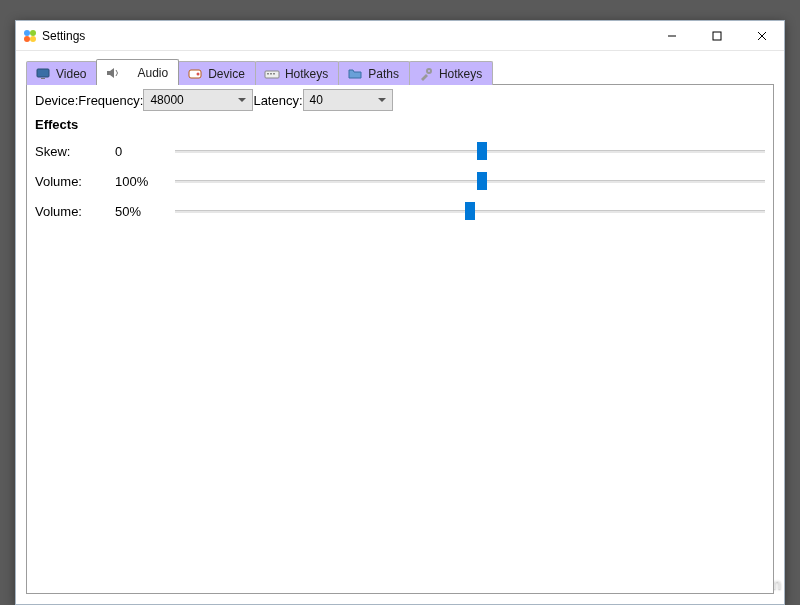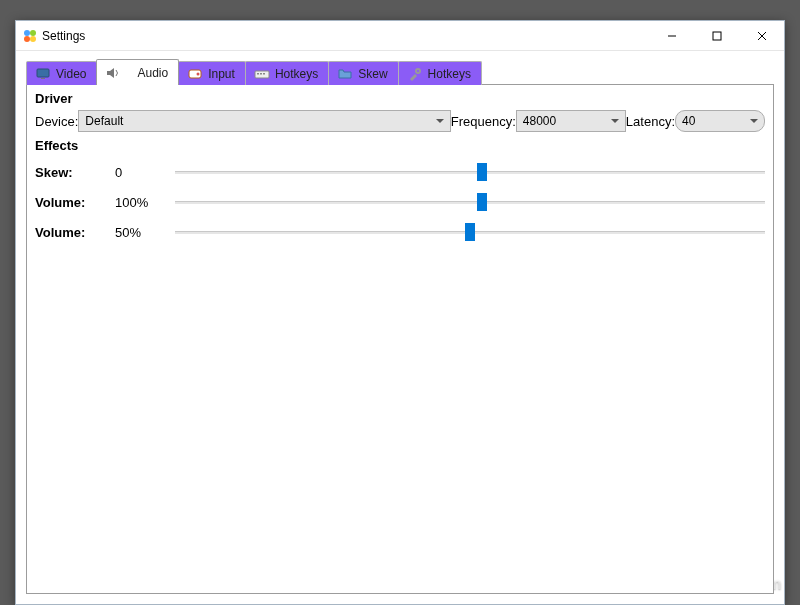--- a/index.html
+++ b/index.html
@@ -72,21 +72,21 @@
     position:relative;
     z-index:2;
   }
   .tab {
     display:flex;
     align-items:center;
     gap:5px;
     padding: 4px 10px 4px 8px;
     border: 1px solid #b2b2b2;
     border-bottom: none;
-    background: #8b5cf6;
+    background: #c4b5fd;
     font-size:12px;
     color:#222;
     height:24px;
     margin-right:-1px;
     border-top-left-radius:2px;
     border-top-right-radius:2px;
     position:relative;
   }
   .tab.active {
     background:#ffffff;
@@ -153,21 +153,20 @@
     background:#fff;
   }
   .effects-row {
     display:flex;
     align-items:center;
     height:30px;
   }
   .effects-row .elabel {
     width:80px;
     font-size:13px;
-    font-weight:bold;
   }
   .effects-row .evalue {
     width:60px;
     font-size:13px;
     text-align:left;
   }
   .slider {
     flex:1;
     height:20px;
     position:relative;
@@ -268,69 +267,64 @@
           </span>
           <span>Audio</span>
         </div>
         <div class="tab">
           <span class="tab-icon">
             <svg viewBox="0 0 16 16">
                 <rect x="2" y="4" width="12" height="8" rx="2" fill="#fff" stroke="#b85c1c"></rect>
                 <circle cx="11" cy="8" r="1.5" fill="#d9534f"></circle>
               </svg>
           </span>
-          <span>Input</span>
+          <span>Device</span>
         </div>
         <div class="tab">
           <span class="tab-icon">
             <svg viewBox="0 0 16 16">
                 <rect x="1" y="5" width="14" height="7" rx="1" fill="#eee" stroke="#888"></rect>
                 <rect x="3" y="7" width="2" height="1.5" fill="#888"></rect>
                 <rect x="6" y="7" width="2" height="1.5" fill="#888"></rect>
                 <rect x="9" y="7" width="2" height="1.5" fill="#888"></rect>
               </svg>
           </span>
           <span>Hotkeys</span>
         </div>
         <div class="tab">
           <span class="tab-icon">
             <svg viewBox="0 0 16 16">
                 <path d="M2 4h4l1 2h7v6H2z" fill="#6aa0d8" stroke="#3a6ea5"></path>
               </svg>
           </span>
-          <span>Skew</span>
+          <span>Paths</span>
         </div>
         <div class="tab">
           <span class="tab-icon">
             <svg viewBox="0 0 16 16">
                 <path d="M3 13l5-5 2 2-5 5z" fill="#999"></path>
                 <circle cx="11" cy="5" r="2" fill="none" stroke="#999" stroke-width="2"></circle>
               </svg>
           </span>
           <span>Hotkeys</span>
         </div>
       </div>
 
       <div class="tab-panel">
 
-        <div class="section-title">Driver</div>
 
         <div class="row">
           <label>Device:</label>
-          <div class="select" style="flex:1;">
-            <span>Default</span>
-            <span class="arrow"></span>
-          </div>
           <label>Frequency:</label>
           <div class="select" style="width:110px;">
             <span>48000</span>
             <span class="arrow"></span>
           </div>
           <label>Latency:</label>
-          <div class="select" style="width:90px;border-radius:10px;">
+          <div class="select" style="width:90px;">
             <span>40</span>
             <span class="arrow"></span>
           </div>
         </div>
 
 
         <div class="section-title">Effects</div>
 
         <div class="effects-row">
           <span class="elabel">Skew:</span>

